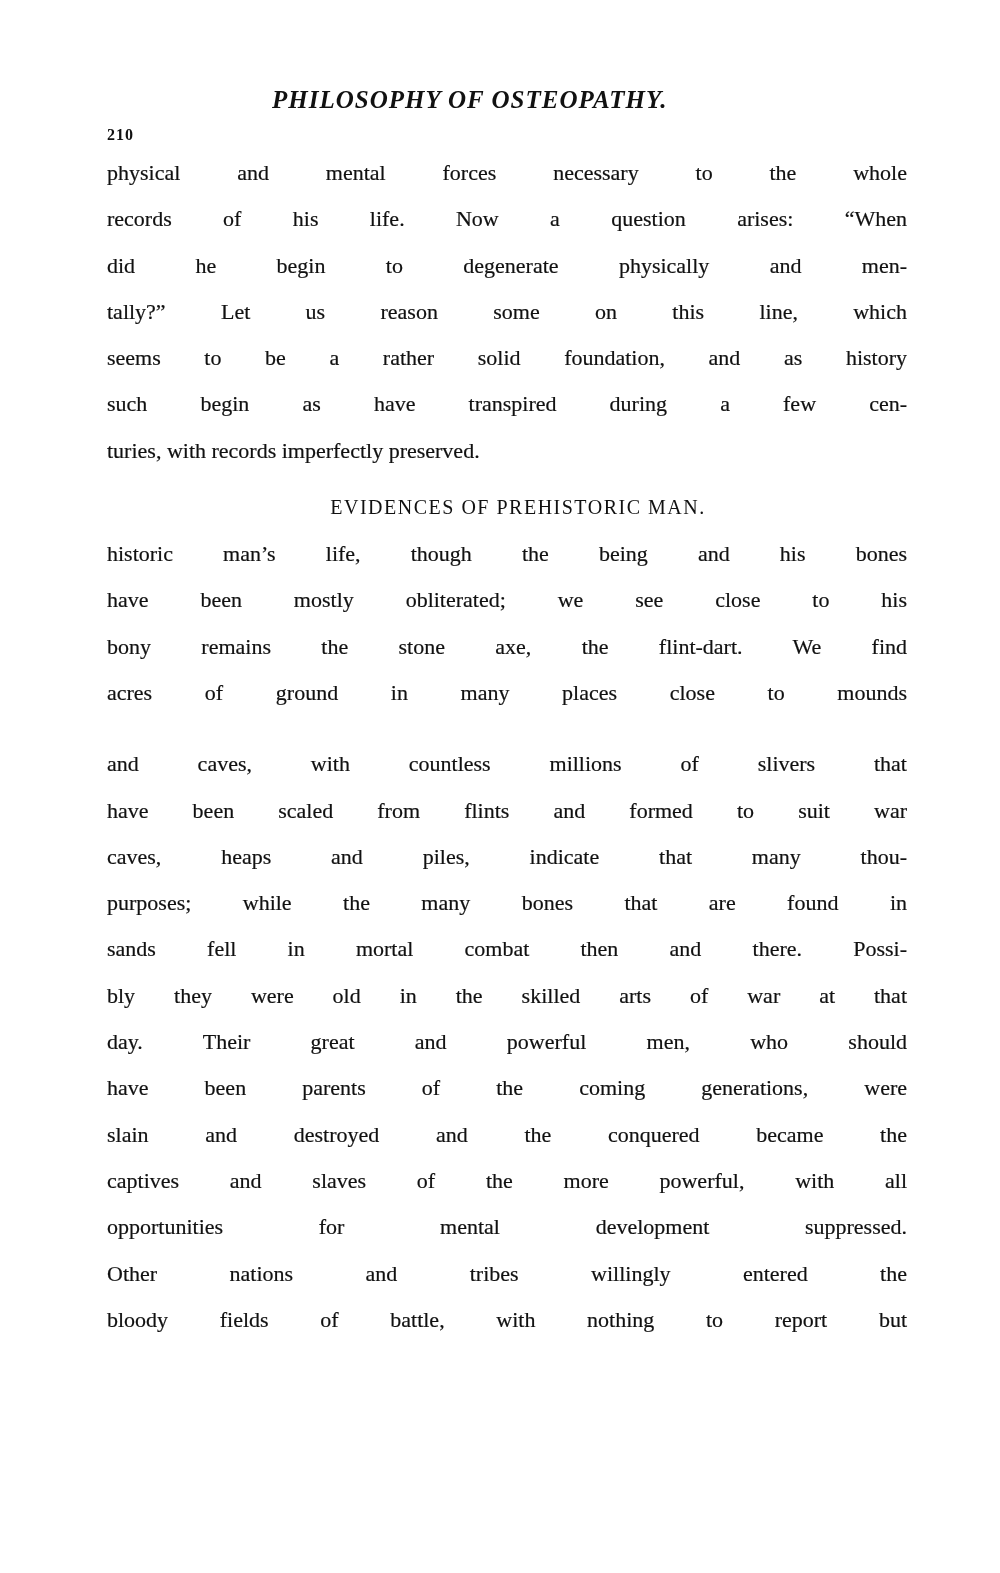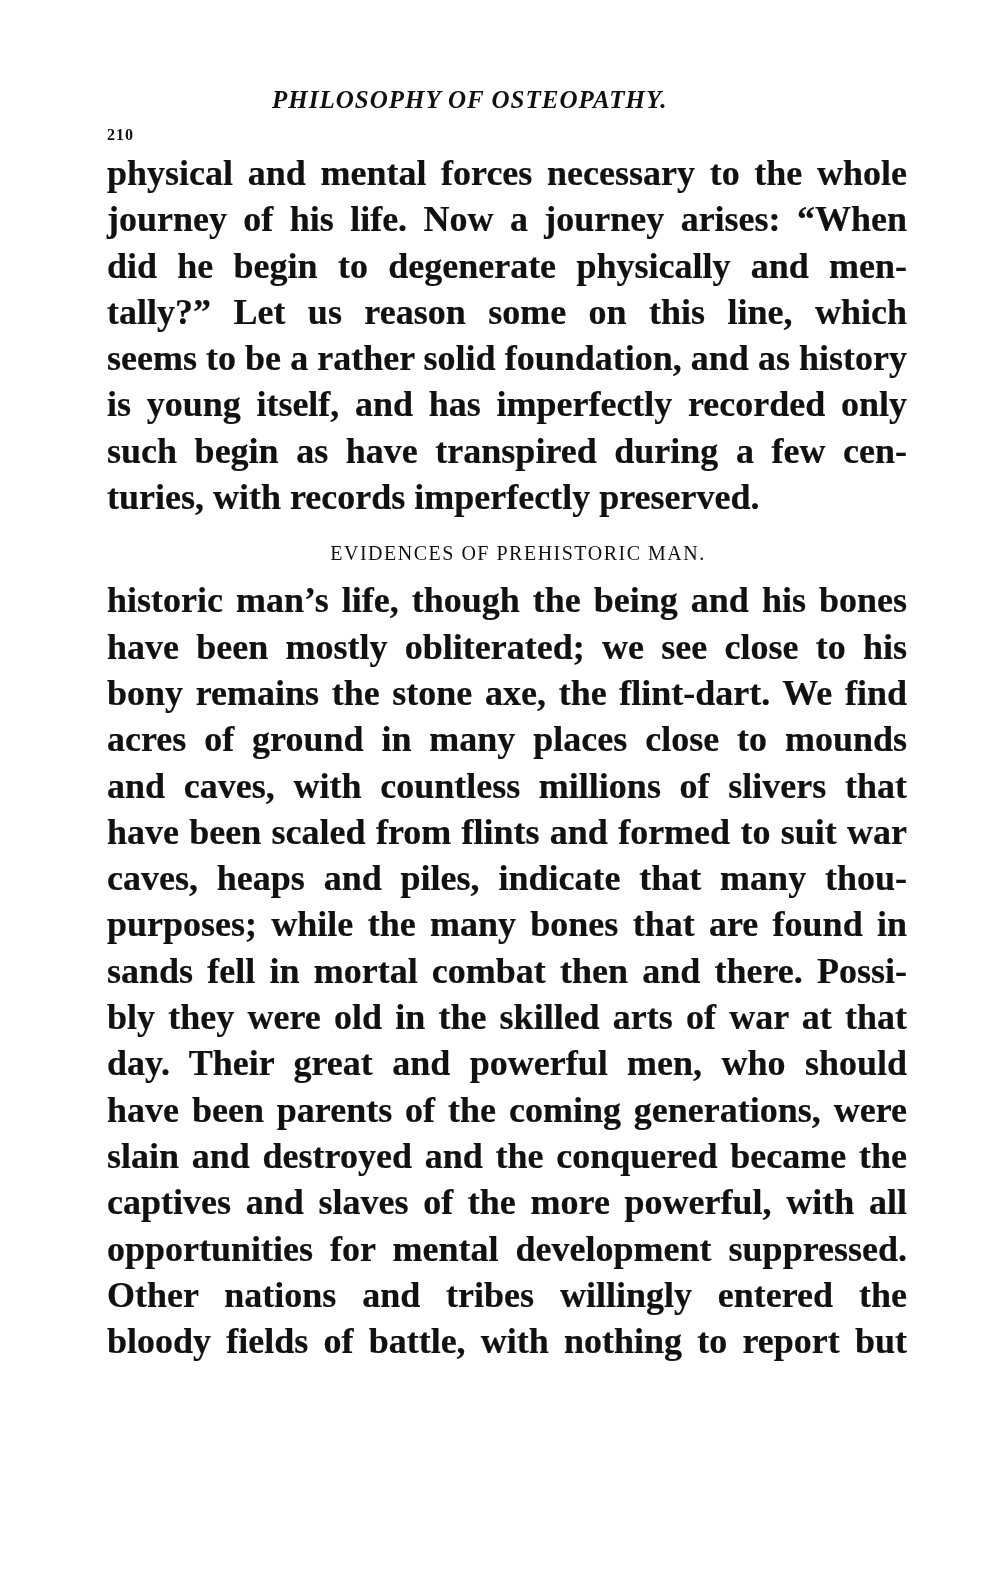--- a/index.html
+++ b/index.html
@@ -41,28 +41,28 @@
     .running-title {
       position: absolute;
       left: 165px;
       top: 6px;
       white-space: nowrap;
     }
     .text-block {
       margin-top: 26px;
     }
     .line {
-      font-size: 36px;
+      font-size: 22px;
       line-height: 46.3px;
       height: 46.3px;
       text-align: justify;
       text-align-last: justify;
       white-space: nowrap;
       overflow: visible;
-      font-weight: bold;
+      font-weight: normal;
       -webkit-text-stroke: 0.2px #111;
     }
     .line.last {
       text-align-last: left;
     }
     .line.indent {
       padding-left: 70px;
     }
     .section-heading {
       text-align: center;
@@ -79,37 +79,36 @@
 
 <div class="page">
 
   <div class="running-head">
     <span class="page-number">210</span>
     <span class="running-title">PHILOSOPHY OF OSTEOPATHY.</span>
   </div>
 
   <div class="text-block">
     <div class="line" style="white-space: normal;">physical and mental forces necessary to the whole</div>
-    <div class="line" style="white-space: normal;">journey of his life. Now a journey arises: “When</div>
+    <div class="line" style="white-space: normal;">records of his life. Now a question arises: “When</div>
     <div class="line" style="white-space: normal;">did he begin to degenerate physically and men-</div>
     <div class="line" style="white-space: normal;">tally?” Let us reason some on this line, which</div>
     <div class="line" style="white-space: normal;">seems to be a rather solid foundation, and as history</div>
-    <div class="line" style="white-space: normal;">is young itself, and has imperfectly recorded only</div>
     <div class="line" style="white-space: normal;">such begin as have transpired during a few cen-</div>
     <div class="line last" style="white-space: normal;">turies, with records imperfectly preserved.</div>
   </div>
 
   <div class="section-heading">EVIDENCES OF PREHISTORIC MAN.</div>
 
   <div class="text-block-2">
     <div class="line" style="white-space: normal;">historic man’s life, though the being and his bones</div>
     <div class="line" style="white-space: normal;">have been mostly obliterated; we see close to his</div>
     <div class="line" style="white-space: normal;">bony remains the stone axe, the flint-dart. We find</div>
     <div class="line" style="white-space: normal;">acres of ground in many places close to mounds</div>
-    <div class="line" style="white-space: normal;">and caves, with countless millions of slivers that</div>
+    <div class="line" style="white-space: normal; margin-top: 25px;">and caves, with countless millions of slivers that</div>
     <div class="line" style="white-space: normal;">have been scaled from flints and formed to suit war</div>
     <div class="line" style="white-space: normal;">caves, heaps and piles, indicate that many thou-</div>
     <div class="line" style="white-space: normal;">purposes; while the many bones that are found in</div>
     <div class="line" style="white-space: normal;">sands fell in mortal combat then and there. Possi-</div>
     <div class="line" style="white-space: normal;">bly they were old in the skilled arts of war at that</div>
     <div class="line" style="white-space: normal;">day. Their great and powerful men, who should</div>
     <div class="line" style="white-space: normal;">have been parents of the coming generations, were</div>
     <div class="line" style="white-space: normal;">slain and destroyed and the conquered became the</div>
     <div class="line" style="white-space: normal;">captives and slaves of the more powerful, with all</div>
     <div class="line" style="white-space: normal;">opportunities for mental development suppressed.</div>

